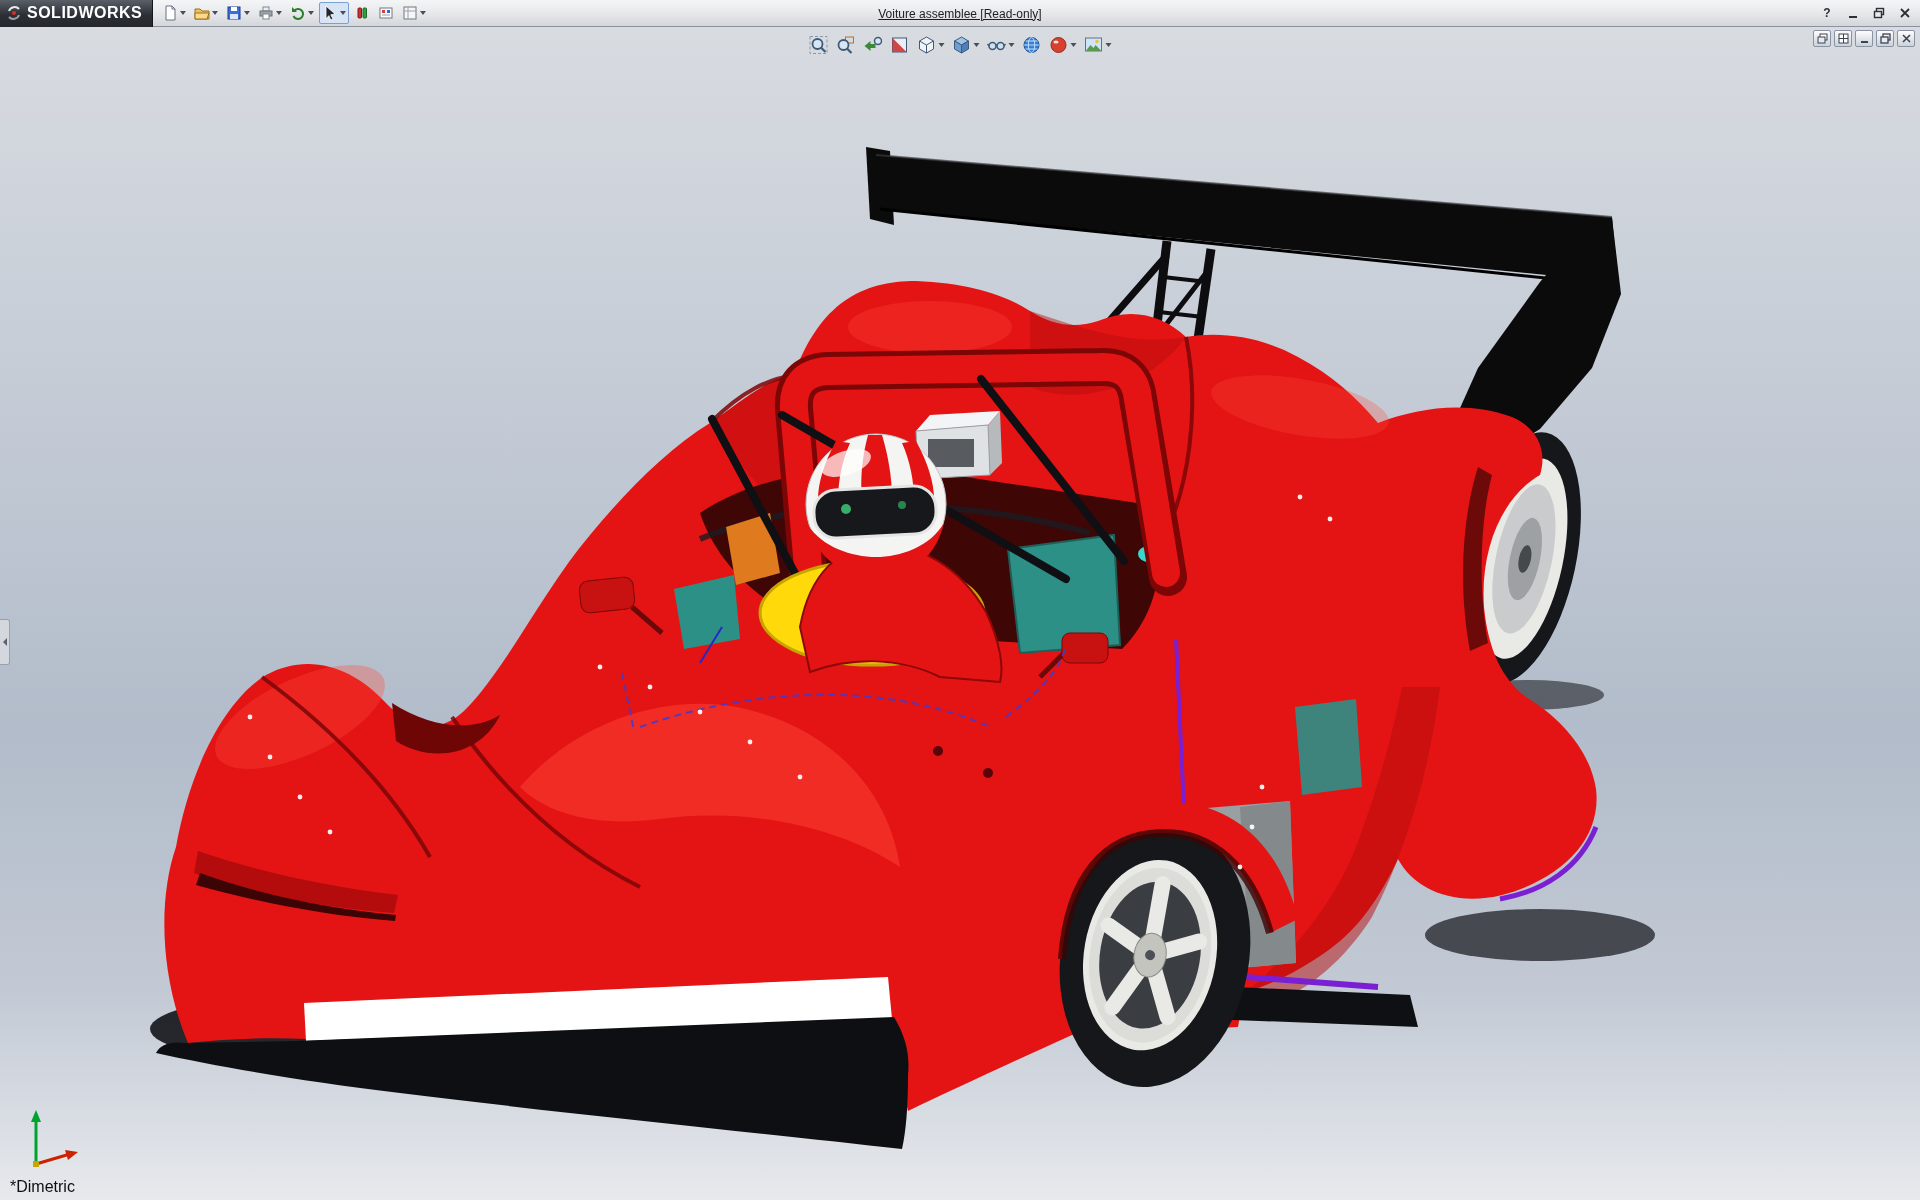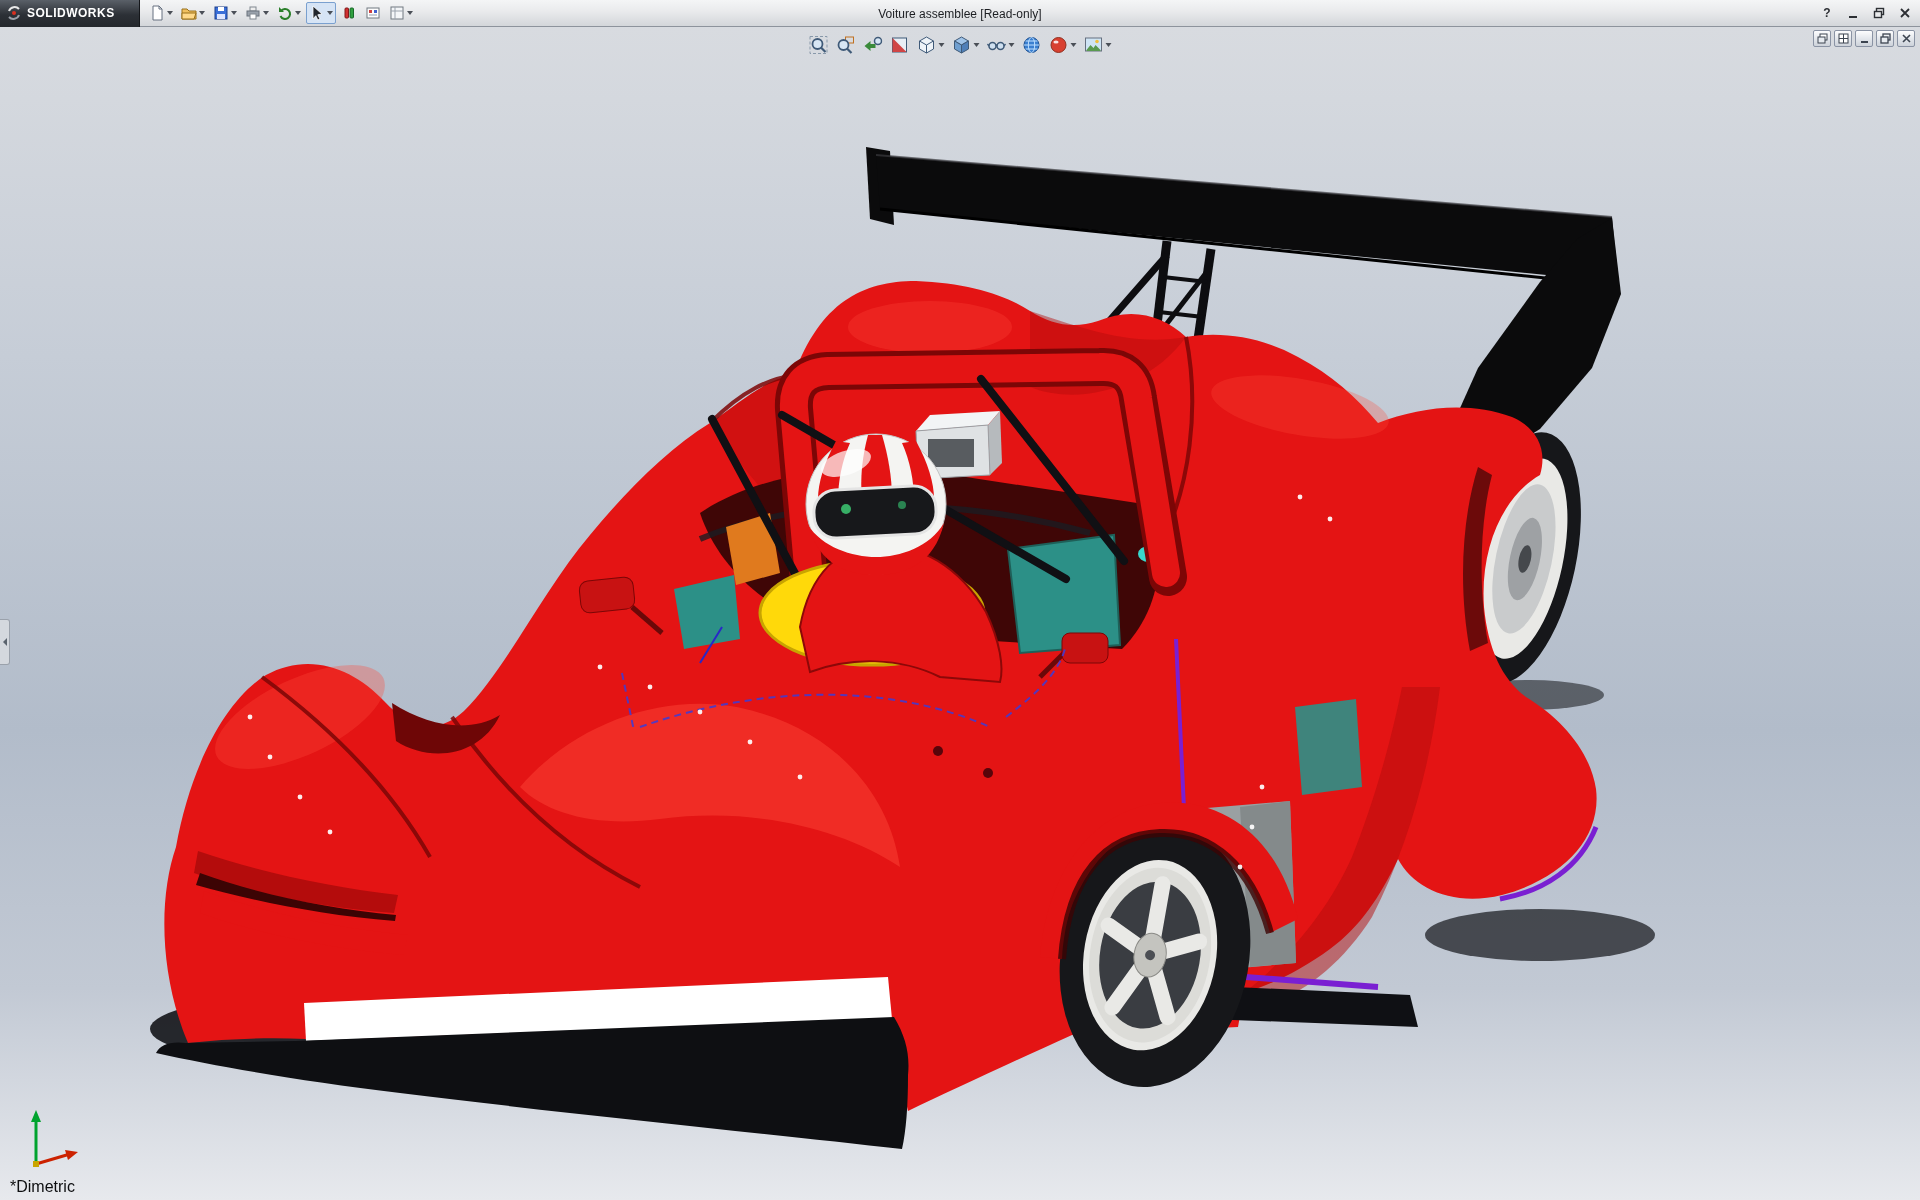--- a/index.html
+++ b/index.html
@@ -18,27 +18,27 @@
   html,body{margin:0;padding:0;}
   body{width:1920px;height:1200px;overflow:hidden;font-family:"Liberation Sans",sans-serif;background:#000;position:relative;}
 
   
   .titlebar{position:absolute;top:0;left:0;width:1920px;height:27px;
     background:linear-gradient(180deg,#f4f5f6 0%,var(--titlebar-bg) 45%,#d3d6da 100%);
     border-bottom:1px solid var(--titlebar-border);display:flex;align-items:center;z-index:50;}
   .logo{height:27px;min-width:140px;padding:0 10px 0 6px;display:flex;align-items:center;gap:5px;
     background:linear-gradient(180deg,#5a6068 0%,#2c3036 55%,var(--logo-bg) 100%);
     border-right:1px solid #14161a;}
-  .logo .brand{color:var(--logo-text);font-size:12px;font-weight:bold;letter-spacing:.5px;}
+  .logo .brand{color:var(--logo-text);font-size:16px;font-weight:bold;letter-spacing:.5px;}
   .tb-icons{display:flex;align-items:center;gap:2px;margin-left:6px;}
   .tbtn{display:flex;align-items:center;gap:2px;padding:1px 2px;border:1px solid transparent;border-radius:2px;height:22px;}
   .tbtn.active{border-color:#7aa0cf;background:#d6e4f5;}
   .caret{width:0;height:0;border-left:3px solid transparent;border-right:3px solid transparent;border-top:4px solid #4a4f57;}
   .title-text{position:absolute;left:0;right:0;top:0;height:27px;display:flex;align-items:center;justify-content:center;
-    font-size:12px;color:#1c1e22;pointer-events:none;}
+    font-size:12px;color:#1c1e22;pointer-events:none;text-decoration:underline;}
   .win-controls{position:absolute;right:4px;top:3px;display:flex;align-items:center;gap:4px;}
   .winbtn{width:22px;height:19px;display:flex;align-items:center;justify-content:center;border:1px solid transparent;border-radius:2px;color:#2c2f34;font-size:12px;font-weight:bold;}
 
   
   .viewport{position:absolute;top:27px;left:0;width:1920px;height:1173px;
     background:linear-gradient(180deg,var(--bg-top) 0%,#c6cdd7 28%,var(--bg-mid) 60%,#c2c9d4 82%,var(--bg-bottom) 100%);}
   .scene{position:absolute;top:0;left:0;width:1920px;height:1173px;display:block;}
 
   
   .hud{position:absolute;top:6px;left:50%;transform:translateX(-50%);display:flex;align-items:center;gap:3px;z-index:40;}

